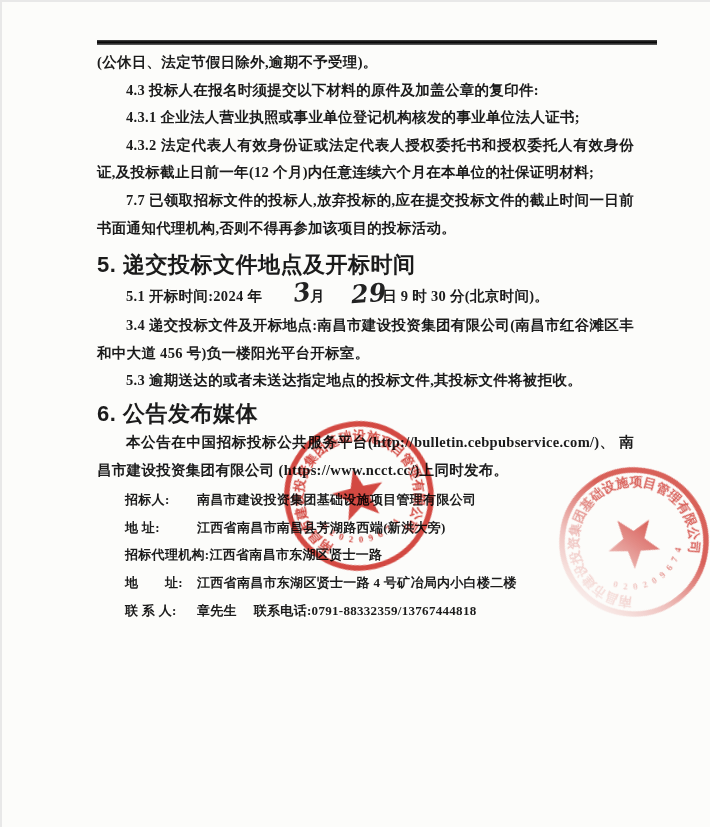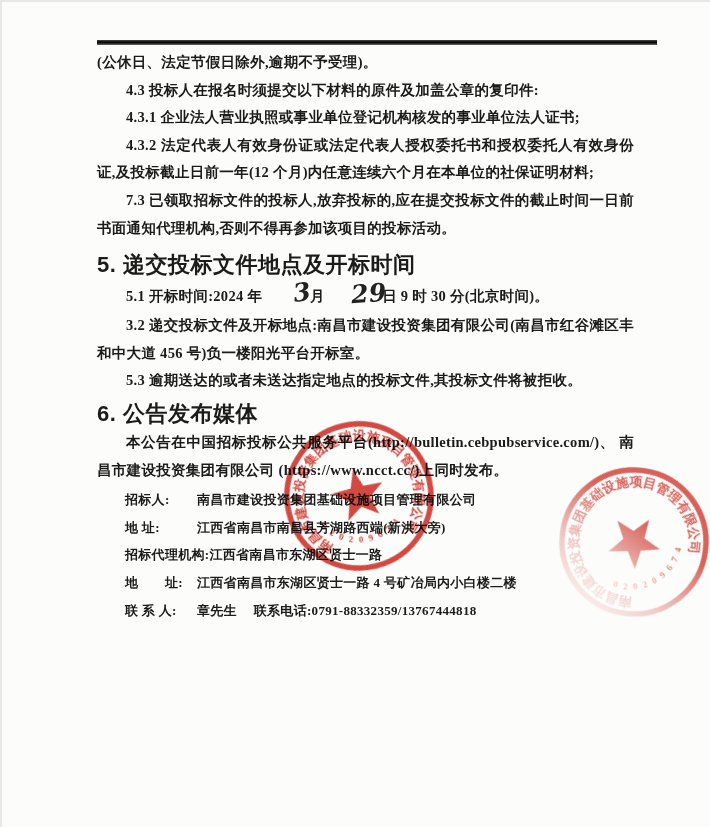--- a/index.html
+++ b/index.html
@@ -63,27 +63,27 @@
 
 <div class="page">
 
   <div class="top-rule"></div>
 
   <div class="content">
     <p>(公休日、法定节假日除外,逾期不予受理)。</p>
     <p class="indent">4.3 投标人在报名时须提交以下材料的原件及加盖公章的复印件:</p>
     <p class="indent">4.3.1 企业法人营业执照或事业单位登记机构核发的事业单位法人证书;</p>
     <p class="indent">4.3.2 法定代表人有效身份证或法定代表人授权委托书和授权委托人有效身份证,及投标截止日前一年(12 个月)内任意连续六个月在本单位的社保证明材料;</p>
-    <p class="indent">7.3 已领取招标文件的投标人,放弃投标的,应在提交投标文件的截止时间一日前书面通知代理机构,否则不得再参加该项目的投标活动。</p>
+    <p class="indent">7.7 已领取招标文件的投标人,放弃投标的,应在提交投标文件的截止时间一日前书面通知代理机构,否则不得再参加该项目的投标活动。</p>
 
     <h2 class="h5">5. 递交投标文件地点及开标时间</h2>
     <p class="indent p51">
       <span>5.1 开标时间:2024 年</span><span class="hand hand-month">3</span><span>月</span><span class="hand hand-day">29</span><span>日 9 时 30 分(北京时间)。</span>
     </p>
-    <p class="indent">3.2 递交投标文件及开标地点:南昌市建设投资集团有限公司(南昌市红谷滩区丰和中大道 456 号)负一楼阳光平台开标室。</p>
+    <p class="indent">3.4 递交投标文件及开标地点:南昌市建设投资集团有限公司(南昌市红谷滩区丰和中大道 456 号)负一楼阳光平台开标室。</p>
     <p class="indent">5.3 逾期送达的或者未送达指定地点的投标文件,其投标文件将被拒收。</p>
 
     <h2 class="h6">6. 公告发布媒体</h2>
     <p class="indent">本公告在中国招标投标公共服务平台(http://bulletin.cebpubservice.com/)、 南昌市建设投资集团有限公司 (https://www.ncct.cc/)上同时发布。</p>
 
 
     <div class="contacts">
       <div class="c-row">
         <span class="c-label w72">招标人:</span><span>南昌市建设投资集团基础设施项目管理有限公司</span>
       </div>

